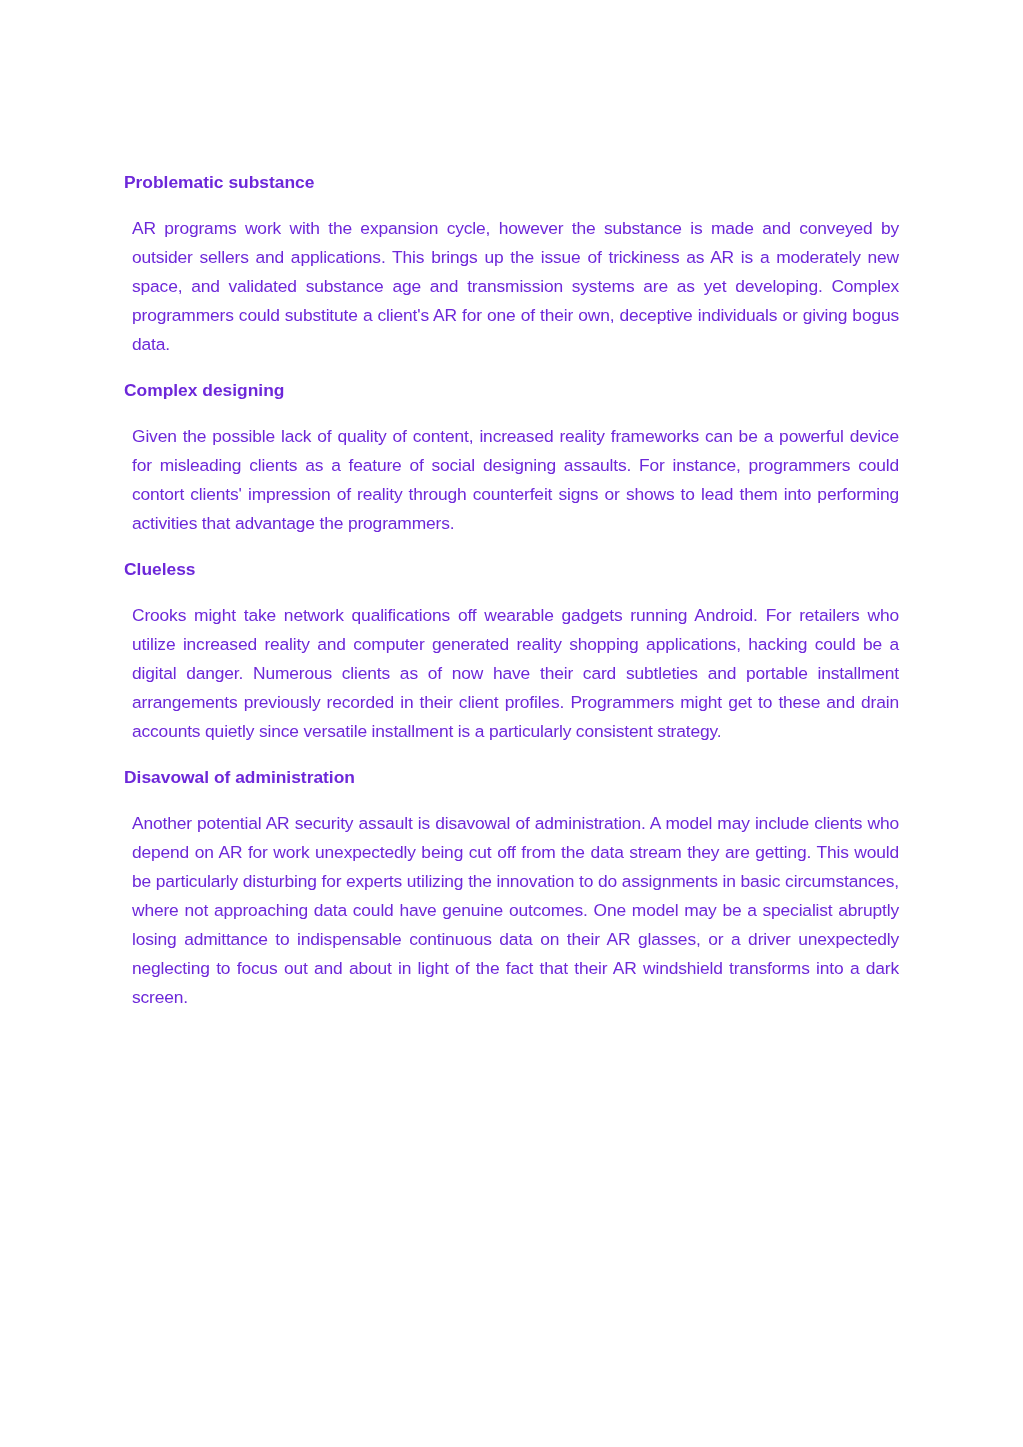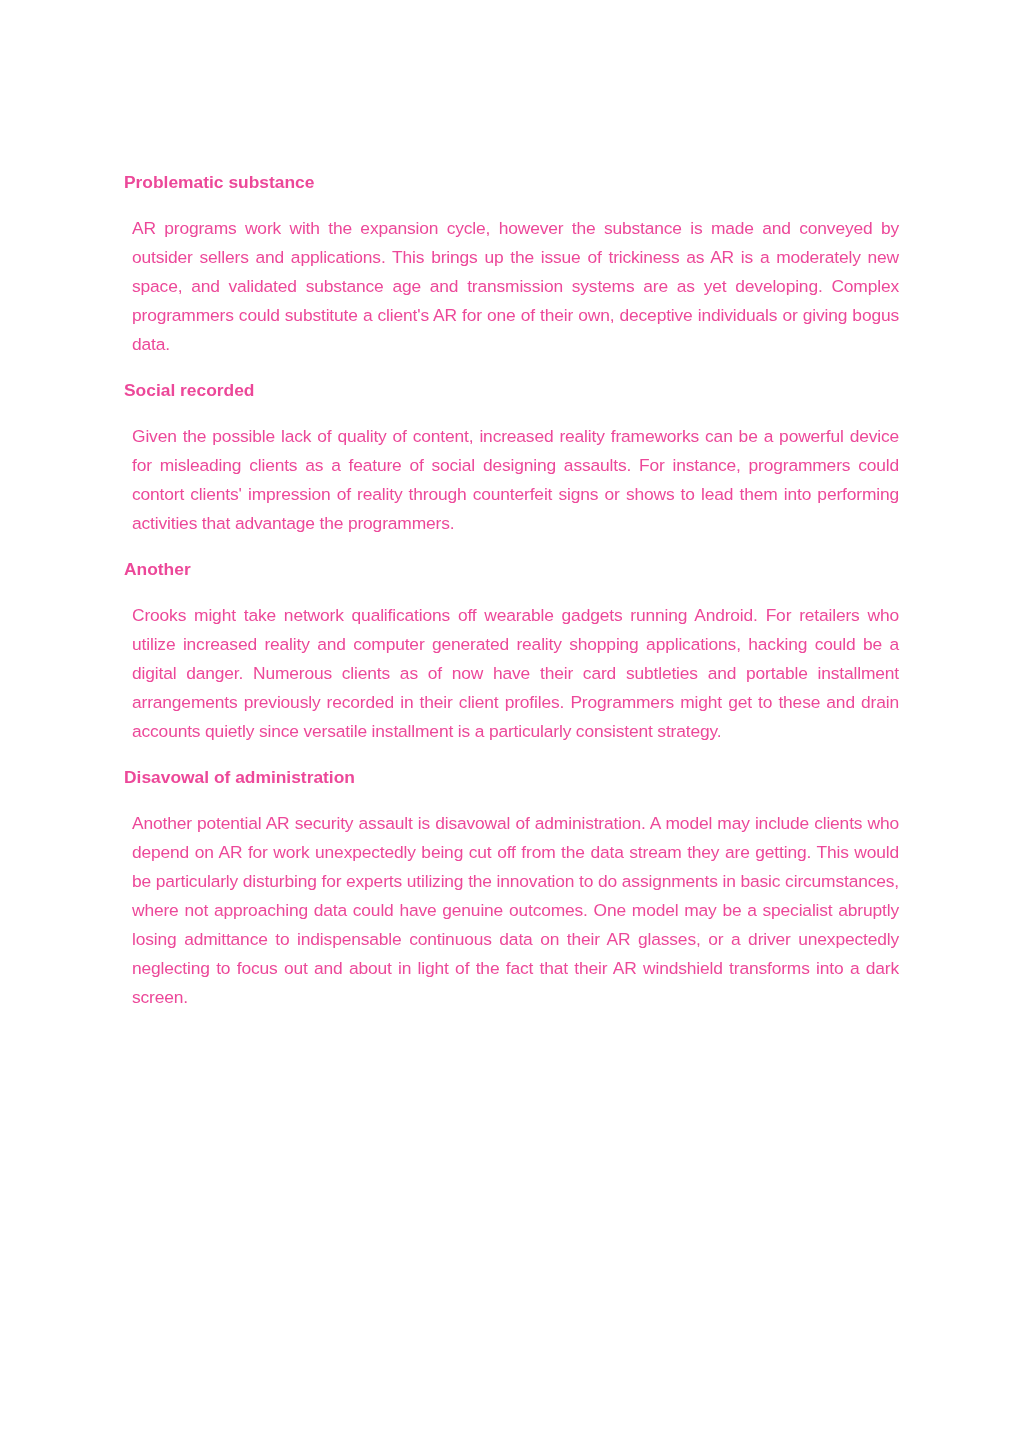--- a/index.html
+++ b/index.html
@@ -1,38 +1,38 @@
 <!DOCTYPE html>
 <html><head>
 <meta charset="utf-8">
 <style>
   html, body { margin: 0; padding: 0; background: #ffffff; }
   body { width: 1023px; height: 1447px; position: relative; overflow: hidden; }
   .page {
     position: absolute; left: 124px; top: 168px; width: 775px;
-    font-family: "Liberation Sans", sans-serif; color: #ec4899;
+    font-family: "Liberation Sans", sans-serif; color: #6d28d9;
     font-size: 17.4px; line-height: 29px;
   }
   .heading { font-weight: bold; margin: 0 0 17px 0; line-height: 29px; }
   .para { margin: 0 0 17px 8px; text-align: justify; letter-spacing: -0.15px; }
 </style>
 </head>
 <body>
 
 <div class="page">
   <div>
     <p class="heading">Problematic substance</p>
     <p class="para">AR programs work with the expansion cycle, however the substance is made and conveyed by outsider sellers and applications. This brings up the issue of trickiness as AR is a moderately new space, and validated substance age and transmission systems are as yet developing. Complex programmers could substitute a client's AR for one of their own, deceptive individuals or giving bogus data.</p>
   </div>
   <div>
-    <p class="heading">Social recorded</p>
+    <p class="heading">Complex designing</p>
     <p class="para">Given the possible lack of quality of content, increased reality frameworks can be a powerful device for misleading clients as a feature of social designing assaults. For instance, programmers could contort clients' impression of reality through counterfeit signs or shows to lead them into performing activities that advantage the programmers.</p>
   </div>
   <div>
-    <p class="heading">Another</p>
+    <p class="heading">Clueless</p>
   </div>
   <div>
     <p class="para">Crooks might take network qualifications off wearable gadgets running Android. For retailers who utilize increased reality and computer generated reality shopping applications, hacking could be a digital danger. Numerous clients as of now have their card subtleties and portable installment arrangements previously recorded in their client profiles. Programmers might get to these and drain accounts quietly since versatile installment is a particularly consistent strategy.</p>
   </div>
   <div>
     <p class="heading">Disavowal of administration</p>
     <p class="para">Another potential AR security assault is disavowal of administration. A model may include clients who depend on AR for work unexpectedly being cut off from the data stream they are getting. This would be particularly disturbing for experts utilizing the innovation to do assignments in basic circumstances, where not approaching data could have genuine outcomes. One model may be a specialist abruptly losing admittance to indispensable continuous data on their AR glasses, or a driver unexpectedly neglecting to focus out and about in light of the fact that their AR windshield transforms into a dark screen.</p>
   </div>
 </div>
 

